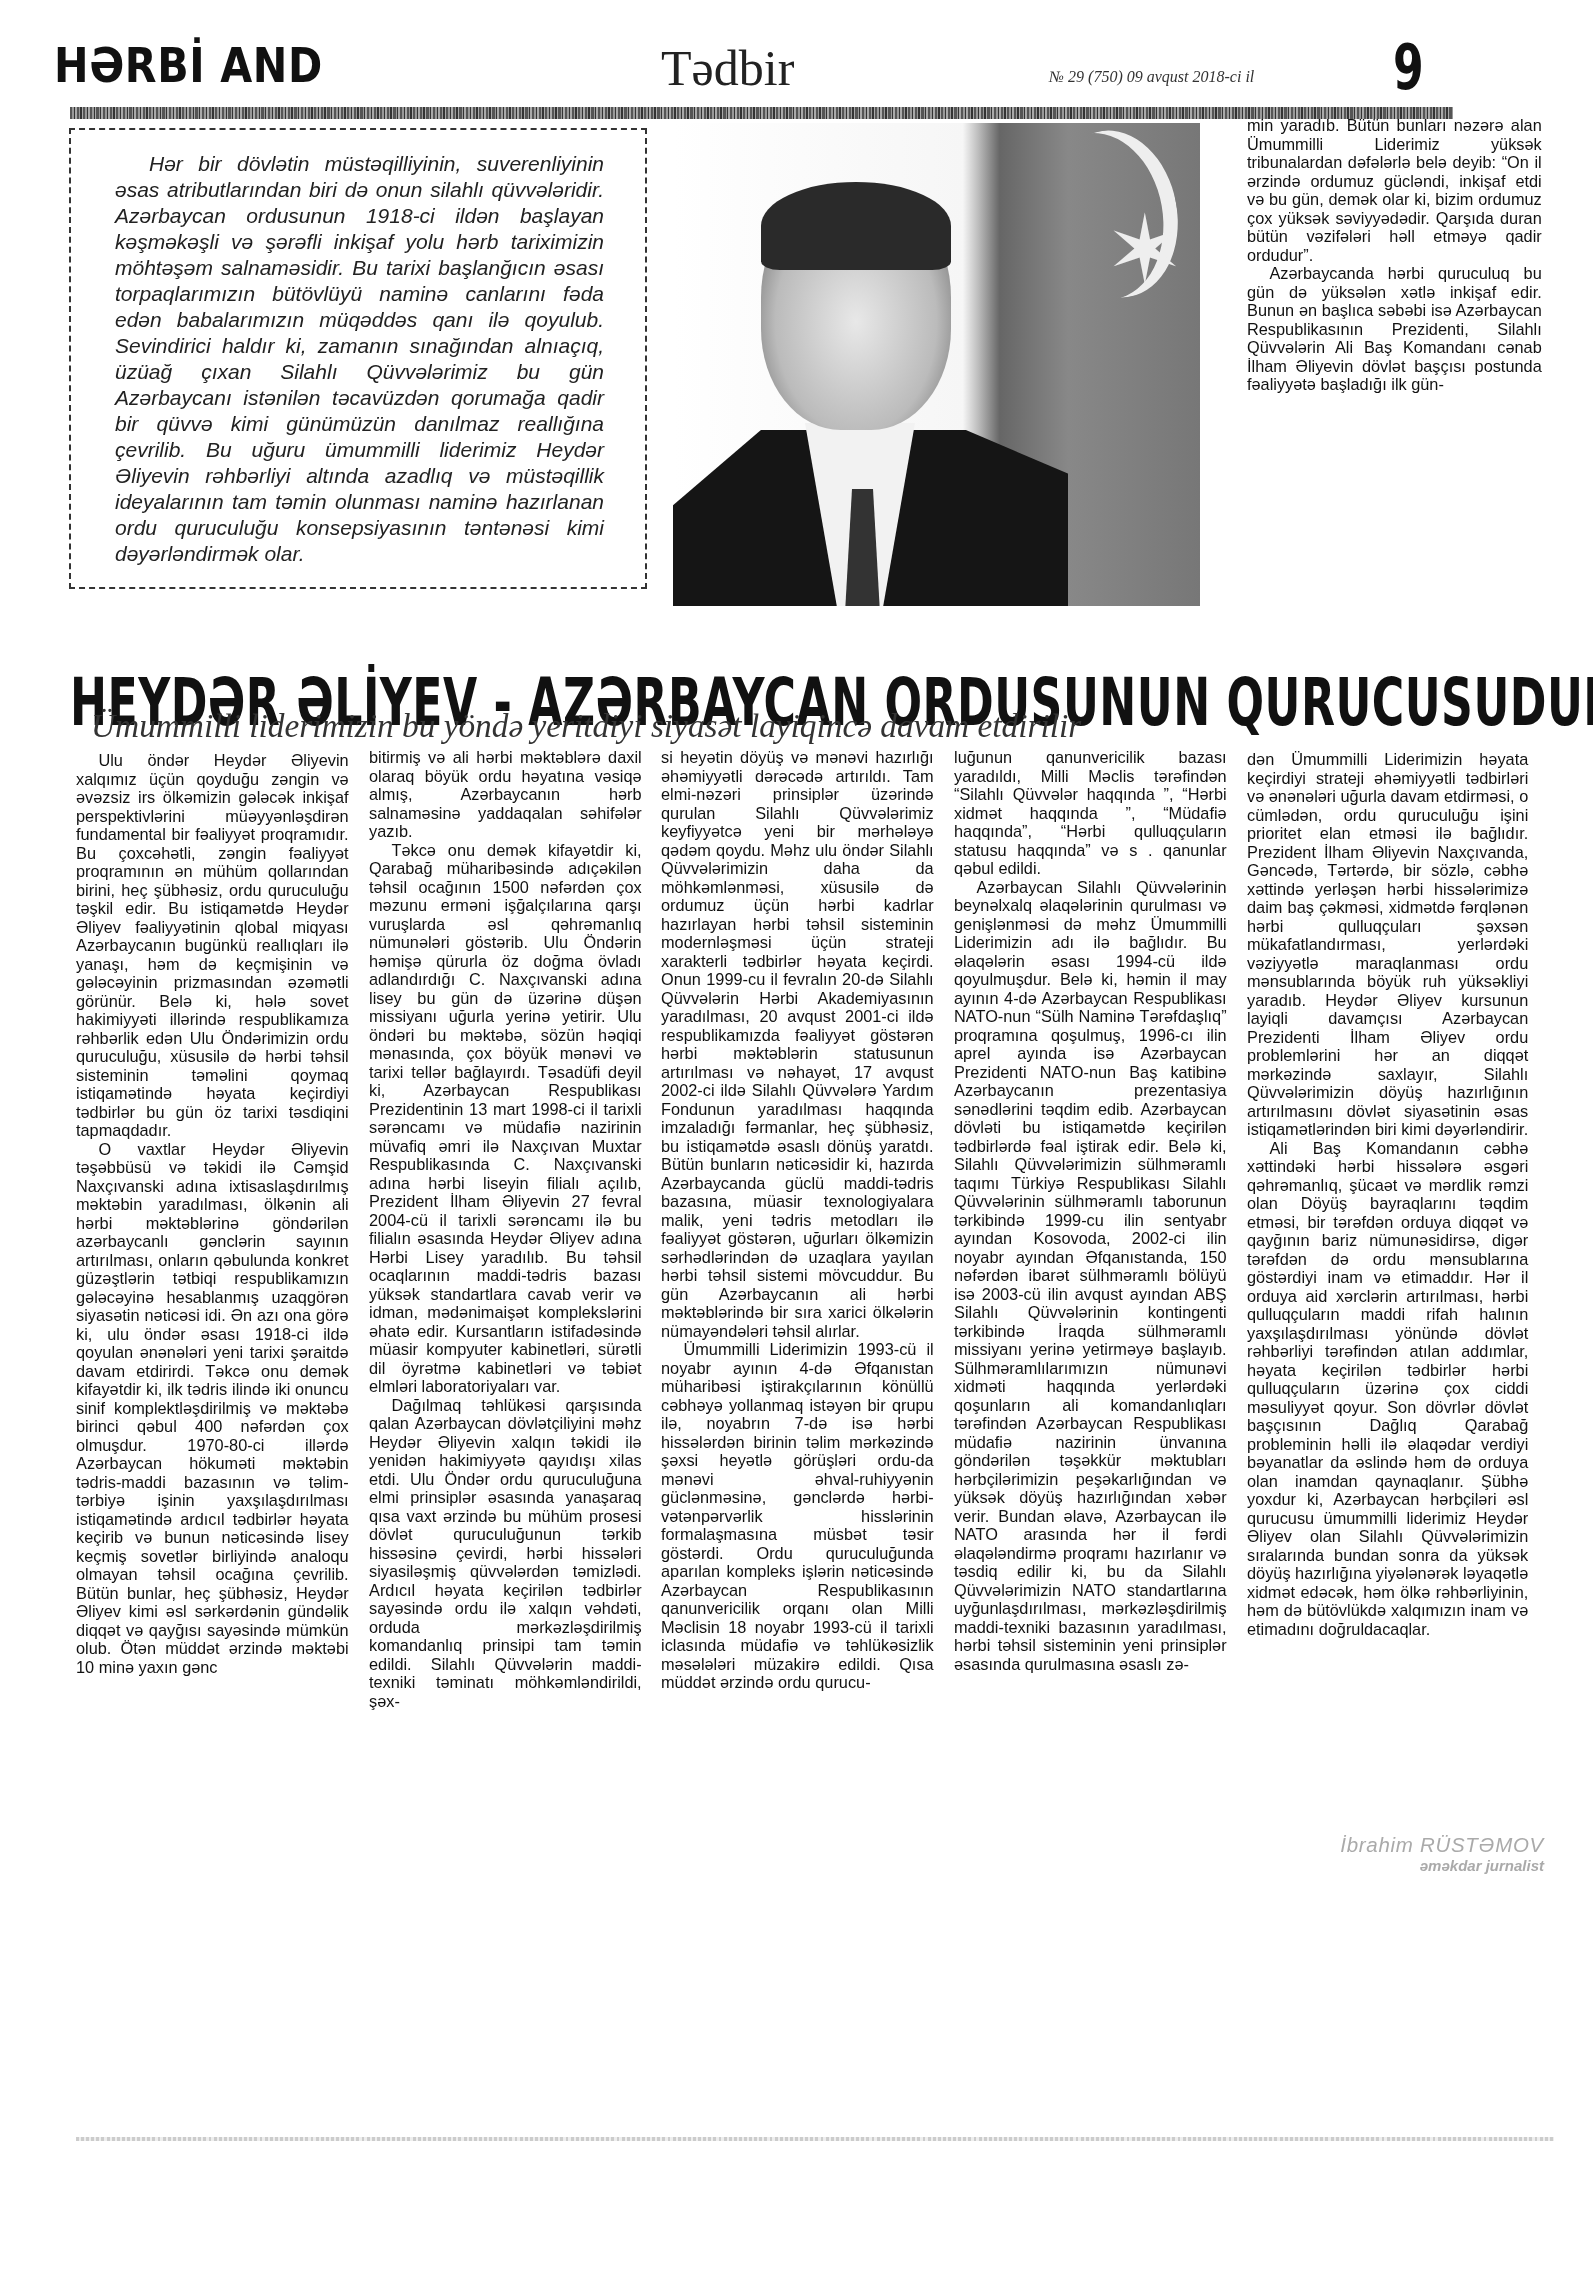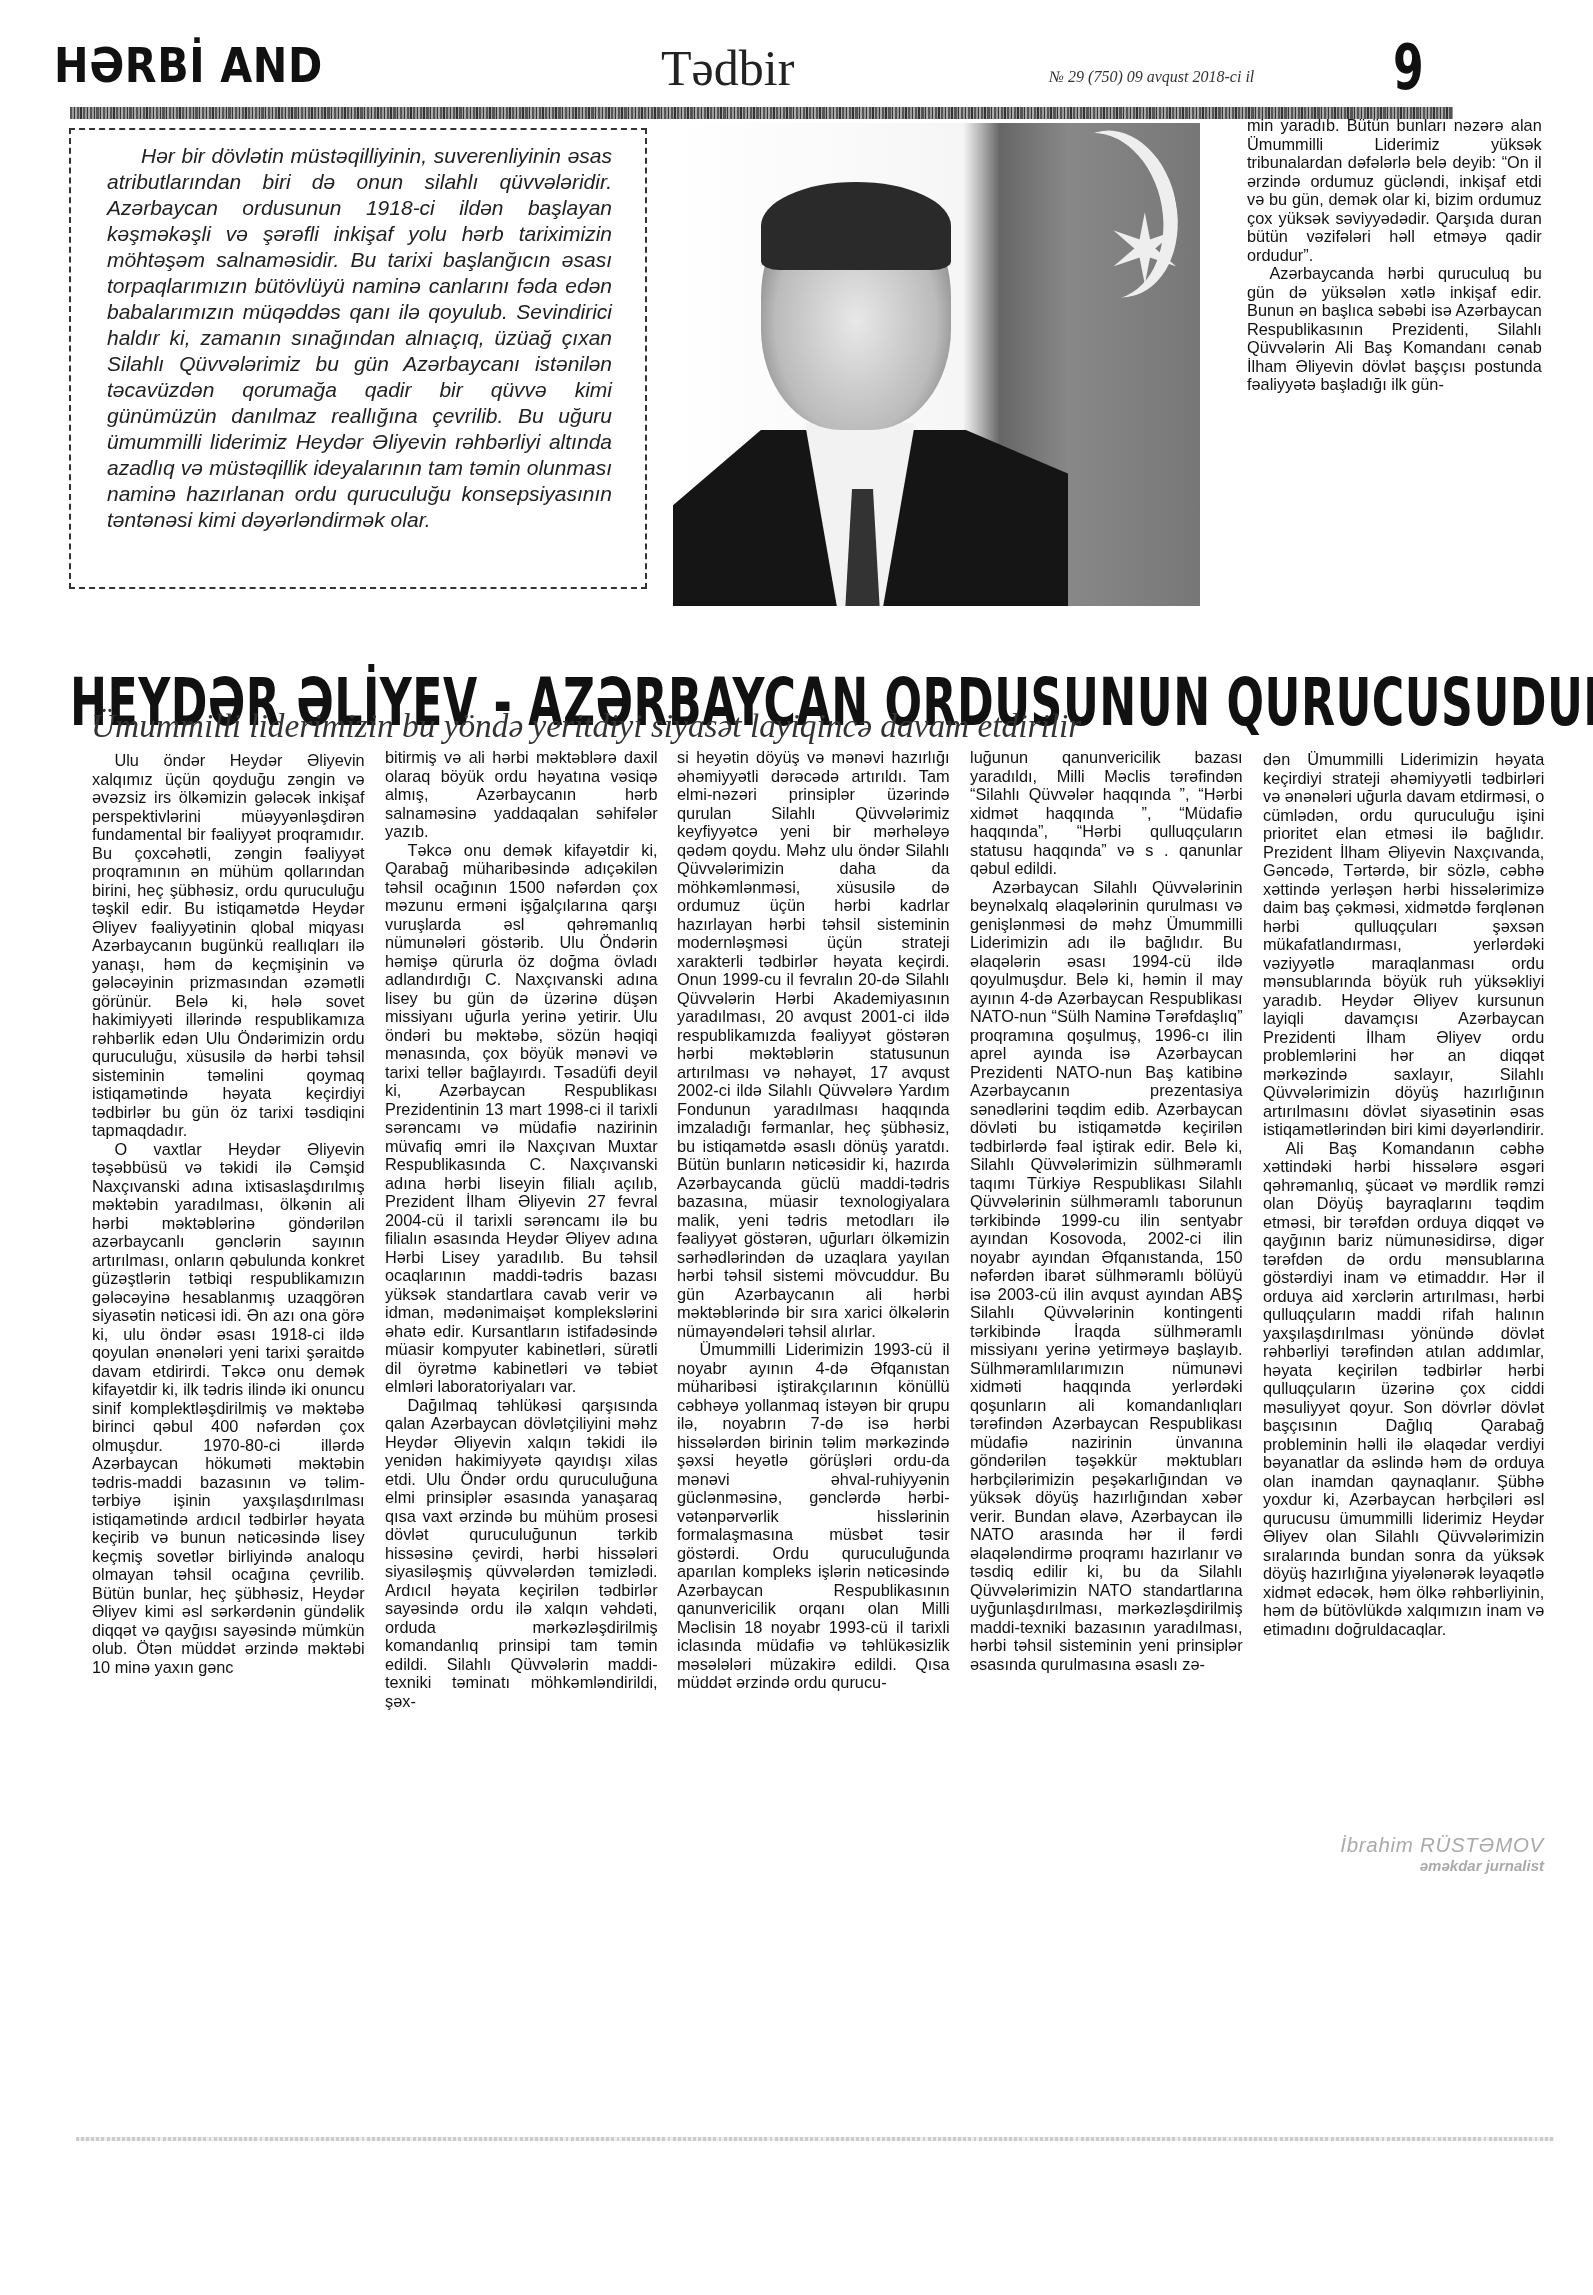--- a/index.html
+++ b/index.html
@@ -4,36 +4,36 @@
 <style>
   html, body { margin: 0; padding: 0; background: #fff; }
   body { width: 1593px; height: 2295px; position: relative; overflow: hidden; color: #111; font-family: "Liberation Sans", sans-serif; }
   .masthead { position: absolute; left: 54px; top: 37px; width: 1383px; height: 73px; }
   .brand { position: absolute; left: 0; top: 0; font-family: "DejaVu Sans", sans-serif; font-weight: bold; font-size: 48px; letter-spacing: 0.7px; transform: scaleX(0.86); transform-origin: left top; color: #111; }
   .section-title { position: absolute; left: 607px; top: 1.5px; font-family: "Liberation Serif", serif; font-size: 50px; color: #222; }
   .issue { position: absolute; left: 995px; top: 31px; font-family: "Liberation Serif", serif; font-style: italic; font-size: 16px; color: #333; }
   .page-num { position: absolute; left: 1339px; top: -5.9px; font-family: "DejaVu Sans", sans-serif; font-weight: bold; font-size: 63px; transform: scaleX(0.7); transform-origin: left top; color: #111; }
   .rule { position: absolute; left: 70px; top: 107px; width: 1383px; height: 11.7px; background: repeating-linear-gradient(90deg, #555 0 2.2px, #999 2.2px 3.7px, #333 3.7px 5.1px, #aaa 5.1px 6.6px); }
   .lead-box { position: absolute; left: 69px; top: 128px; width: 578px; height: 461px; border: 2.2px dashed #333; padding: 8.8px 29px 0 32px; box-sizing: border-box; }
-  .lead-box p { margin: 4px; font-family: "Liberation Sans", sans-serif; font-style: italic; font-size: 21px; line-height: 26px; text-align: justify; text-indent: 34px; color: #222; }
+  .lead-box p { margin: 12px; font-family: "Liberation Sans", sans-serif; font-style: italic; font-size: 21px; line-height: 26px; text-align: justify; text-indent: 34px; color: #222; }
   .photo { position: absolute; left: 673px; top: 123px; width: 527px; height: 483px; background: linear-gradient(90deg, #fff 0%, #f6f6f6 55%, #bbb 58%, #666 62%, #888 75%, #777 100%); overflow: hidden; }
   .photo .head { position: absolute; left: 88px; top: 66px; width: 190px; height: 241px; border-radius: 45% 45% 42% 42%; background: radial-gradient(ellipse at 50% 55%, #e8e8e8 0%, #bbb 60%, #555 100%); }
   .photo .hair { position: absolute; left: 88px; top: 59px; width: 190px; height: 88px; border-radius: 50% 50% 10% 10%; background: #2a2a2a; }
   .photo .suit { position: absolute; left: -14.6px; top: 307px; width: 410px; height: 219px; background: #151515; clip-path: polygon(0 40%, 25% 0, 75% 0, 100% 20%, 100% 100%, 0 100%); }
   .photo .shirt { position: absolute; left: 132px; top: 300px; width: 110px; height: 190px; background: #f2f2f2; clip-path: polygon(0 0, 100% 0, 70% 100%, 30% 100%); }
   .photo .tie { position: absolute; left: 172px; top: 366px; width: 35px; height: 146px; background: #333; clip-path: polygon(20% 0, 80% 0, 100% 85%, 50% 100%, 0 85%); }
   .photo .crescent { position: absolute; left: 380px; top: 7.3px; width: 124px; height: 168px; border-radius: 50%; box-shadow: -14.6px 0 0 0 #eee inset; transform: rotate(-10deg); }
   .photo .star { position: absolute; left: 432px; top: 80px; font-size: 95px; color: #eee; line-height: 1; }
   .right-top { position: absolute; left: 1247px; top: 117px; width: 307px; }
   .col p, .right-top p { margin: 0; font-family: "Liberation Sans", sans-serif; font-size: 17px; line-height: 18.5px; text-align: justify; color: #111; transform: scaleX(0.96); transform-origin: left top; }
   .col p + p, .right-top p + p { text-indent: 23.4px; }
   .indent { text-indent: 23.4px; }
   .headline { position: absolute; left: 70px; top: 620px; width: 1383px; font-family: "DejaVu Sans", sans-serif; font-weight: bold; font-size: 66px; letter-spacing: 0.7px; white-space: nowrap; transform: scaleX(0.67); transform-origin: left top; color: #111; }
   .subhead { position: absolute; left: 91px; top: 707px; font-family: "Liberation Serif", serif; font-style: italic; font-size: 34px; color: #333; white-space: nowrap; transform: scaleX(0.98); transform-origin: left top; }
-  .col { position: absolute; top: 752px; width: 284px; margin-left: 16px; }
+  .col { position: absolute; top: 752px; width: 284px; }
   .col-1 { left: 76px; }
   .col-2 { left: 369px; top: 749px; }
   .col-3 { left: 661px; top: 749px; }
   .col-4 { left: 954px; top: 749px; }
   .col-5 { left: 1247px; top: 751px; width: 293px; }
   .byline { position: absolute; left: 1295px; top: 1833px; text-align: right; width: 249px; font-family: "Liberation Sans", sans-serif; font-style: italic; color: #aaa; }
   .byline .name { font-size: 20.5px; font-weight: normal; letter-spacing: 0.7px; }
   .byline .role { font-size: 15px; font-weight: bold; }
   .bottom-rule { position: absolute; left: 76px; top: 2137px; width: 1478px; height: 4.4px; background: repeating-linear-gradient(90deg, #ccc 0 2.9px, #eee 2.9px 5.1px); }
 </style>

